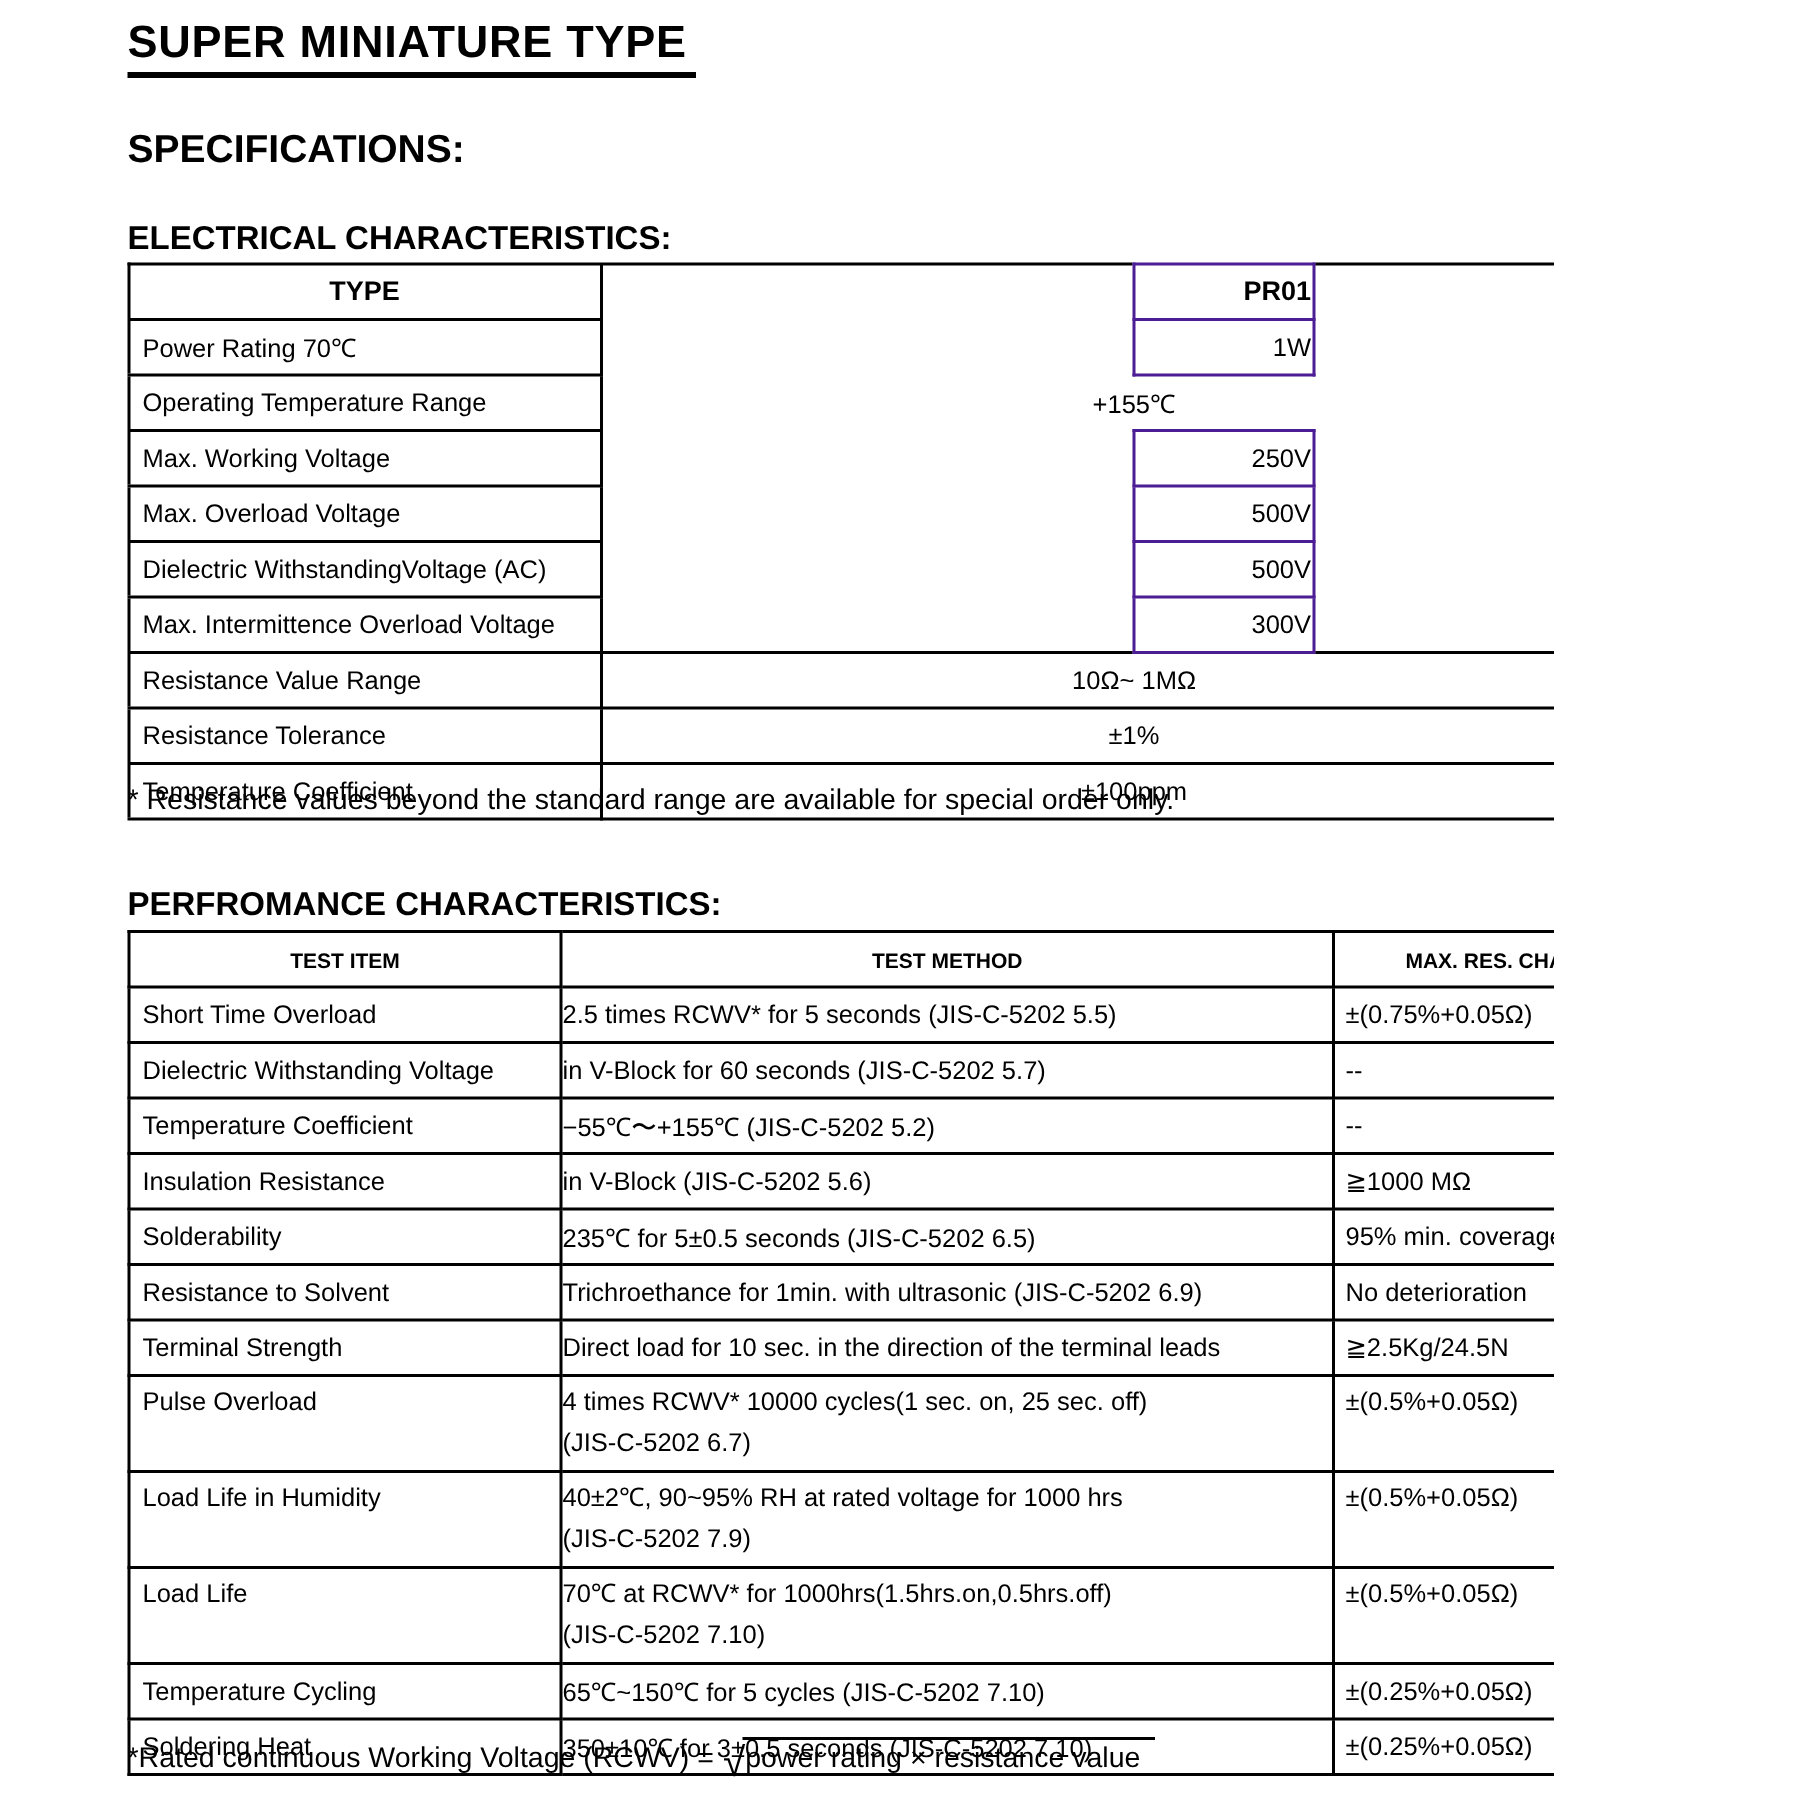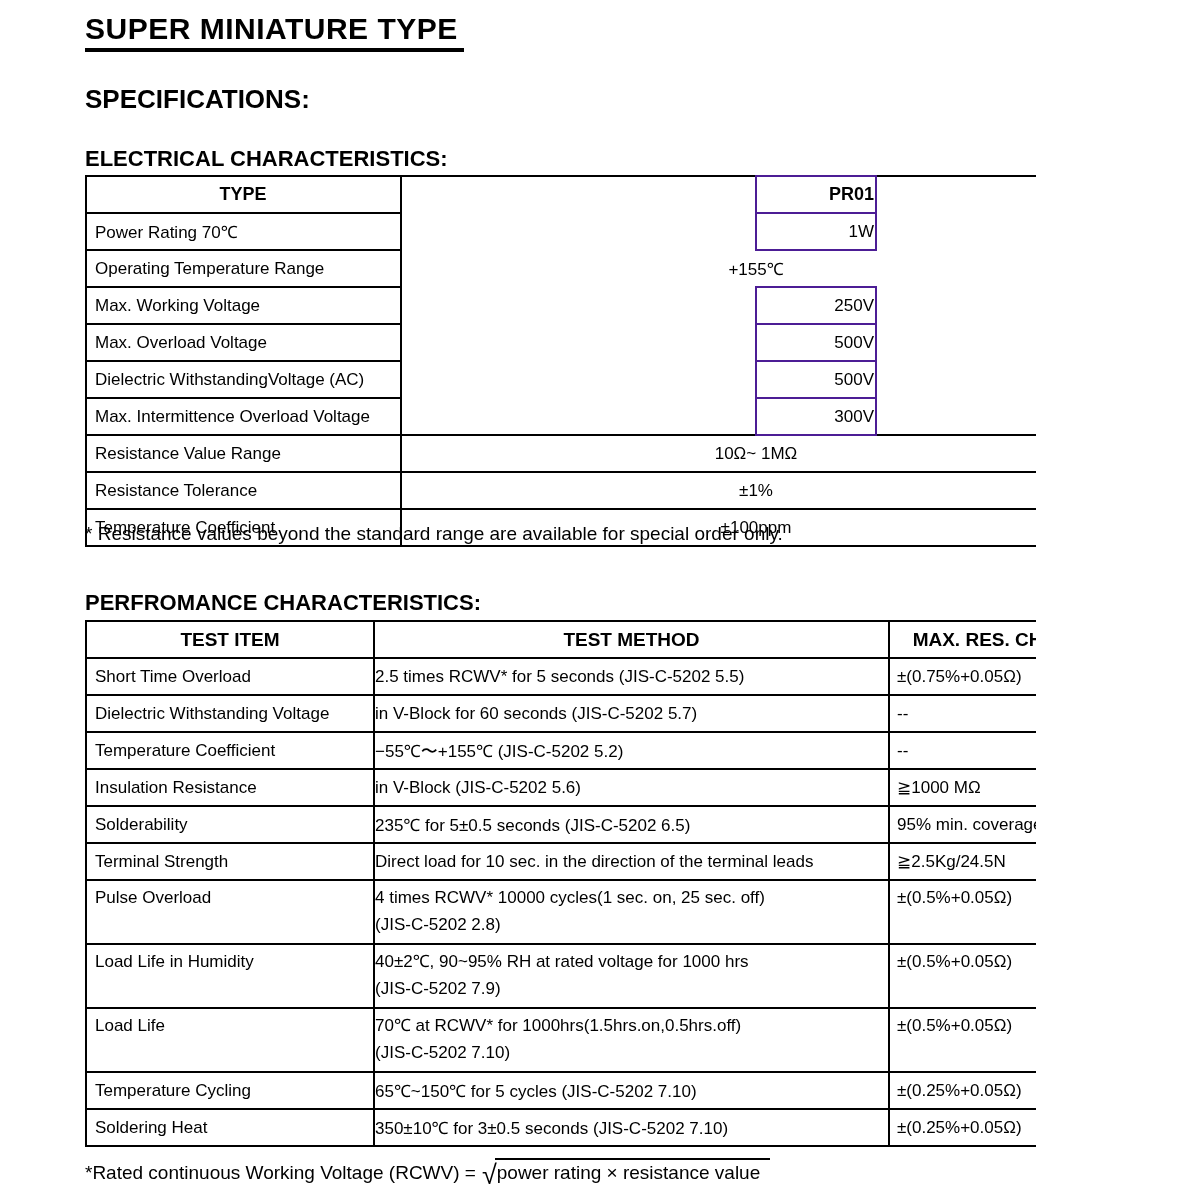--- a/index.html
+++ b/index.html
@@ -21,21 +21,21 @@
   .etab .lbl{border-right:2px solid #000;border-bottom:2px solid #000;padding-left:8px;}
   .etab .head{font-weight:bold;text-align:center;font-size:18px;padding-left:0;}
   .etab .box{border:2px solid #4c1d95;text-align:right;}
   .etab .gap{border:0;}
   .etab .plain{border:0;text-align:center;}
   .etab .spanv{border-top:2px solid #000;border-bottom:2px solid #000;text-align:center;margin-left:48px;}
 
   
   .ptab{position:absolute;left:85px;top:620px;width:1035px;border:2px solid #000;}
   .ptab td{border:2px solid #000;height:33px;}
-  .ptab .hd{font-weight:bold;text-align:center;font-size:19px;}
+  .ptab .hd{font-weight:bold;text-align:center;font-size:14px;}
   .ptab .item{padding-left:8px;}
   .ptab .mth{padding-left:0;}
   .ptab .chg{padding-left:7px;}
   .ptab tr.dbl td{height:58px;vertical-align:top;padding-top:3px;line-height:27px;}
 
   .rcwv{left:85px;top:1158px;font-size:19px;display:flex;align-items:flex-end;}
   .sqrt{font-size:27px;line-height:19px;position:relative;top:1px;margin-left:6px;}
   .radicand{border-top:2px solid #000;padding:2px 10px 0 2px;margin-left:-2px;}
 </style>
 </head>
@@ -145,29 +145,34 @@
       <td class="item">Insulation Resistance</td>
       <td class="mth">in V-Block (JIS-C-5202 5.6)</td>
       <td class="chg">≧1000 MΩ</td>
     </tr>
     <tr>
       <td class="item">Solderability</td>
       <td class="mth">235℃  for 5±0.5 seconds (JIS-C-5202 6.5)</td>
       <td class="chg">95% min. coverage</td>
     </tr>
     <tr>
+      <td class="item">Resistance to Solvent</td>
+      <td class="mth">Trichroethance for 1min. with ultrasonic (JIS-C-5202 6.9)</td>
+      <td class="chg">No deterioration</td>
+    </tr>
+    <tr>
       <td class="item">Terminal Strength</td>
       <td class="mth">Direct load for 10 sec. in the direction of the terminal leads</td>
       <td class="chg">≧2.5Kg/24.5N</td>
     </tr>
     <tr class="dbl">
       <td class="item">Pulse Overload</td>
       <td class="mth">
         <div>4 times RCWV* 10000 cycles(1 sec. on, 25 sec. off)</div>
-        <div>(JIS-C-5202 2.8)</div>
+        <div>(JIS-C-5202 6.7)</div>
       </td>
       <td class="chg">±(0.5%+0.05Ω)</td>
     </tr>
     <tr class="dbl">
       <td class="item">Load Life in Humidity</td>
       <td class="mth">
         <div>40±2℃, 90~95% RH at rated voltage for 1000 hrs</div>
         <div>(JIS-C-5202 7.9)</div>
       </td>
       <td class="chg">±(0.5%+0.05Ω)</td>

